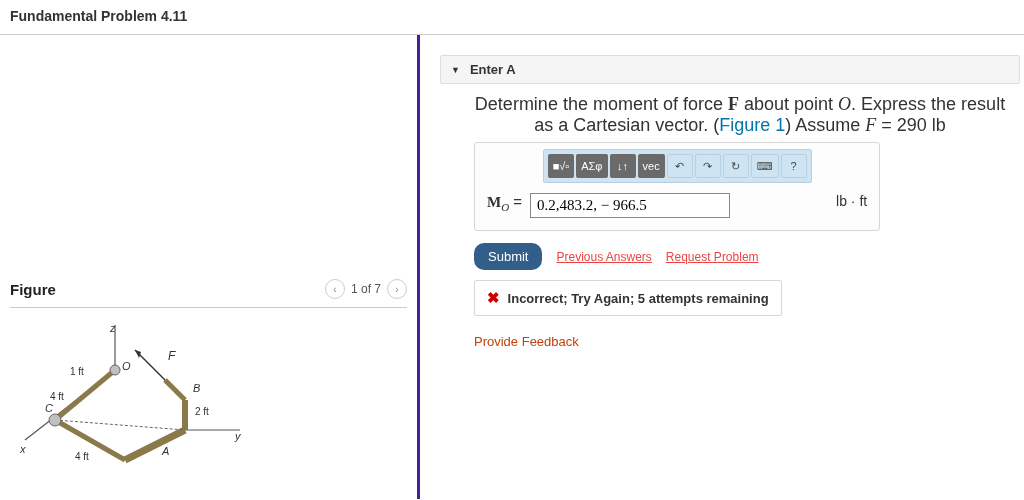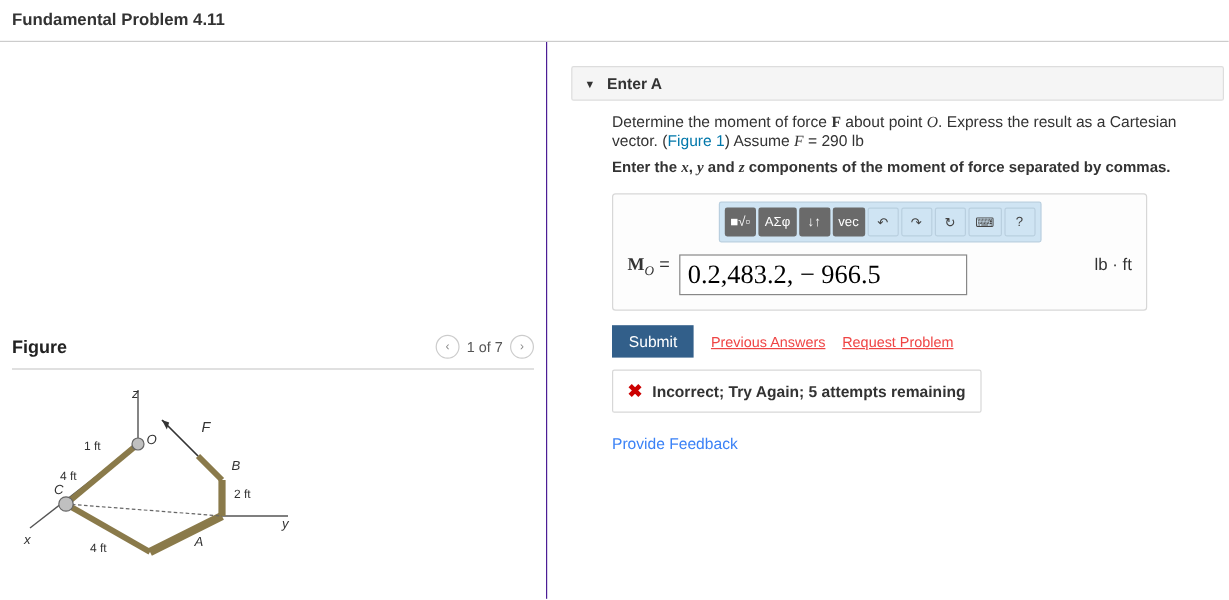--- a/index.html
+++ b/index.html
@@ -16,22 +16,22 @@
     font-weight: bold;
     font-size: 14px;
     padding: 8px 19px 10px 10px;
     border-bottom: 1px solid #ccc;
   }
   .main-wrap {
     display: flex;
     height: calc(100% - 36px);
   }
   .left-col {
-    width: 456px;
-    border-right: 1px solid #4c1d95;
+    width: 420px;
+    border-right: 3px solid #4c1d95;
     padding: 10px;
     position: relative;
   }
   .right-col {
     flex: 1;
     padding: 10px 4px 10px 20px;
   }
   .figure-header {
     display: flex;
     align-items: center;
@@ -78,22 +78,23 @@
     font-weight: bold;
   }
   .part-header .tri {
     font-size: 9px;
     color: #333;
   }
   .part-body {
     padding: 10px 14px 0 34px;
   }
   .prompt-line {
-    font-size: 13px;
+    font-size: 18px;
     margin-bottom: 6px;
+    text-align: center;
   }
   .prompt-line .boldF { font-weight: bold; font-family: 'Times New Roman', serif; }
   .prompt-line .ital { font-style: italic; font-family: 'Times New Roman', serif; }
   .fig-link { color: #0077aa; }
   .enter-line { font-weight: bold; font-size: 12.5px; margin-bottom: 14px; }
   .enter-line .ital { font-style: italic; font-family: 'Times New Roman', serif; font-weight: bold;}
   .answer-group {
     border: 1px solid #d7d7d7;
     background: #fdfdfd;
     border-radius: 3px;
@@ -127,40 +128,40 @@
   .answer-row {
     display: flex;
     align-items: flex-start;
     gap: 8px;
     padding: 2px 4px;
   }
   .answer-label { font-size: 15px; }
   .answer-label b { font-weight: bold; font-family: 'Times New Roman', serif;}
   .answer-label sub { font-style: italic; font-family: 'Times New Roman', serif; font-size: 11px;}
   .answer-input {
-    font-size: 22px;
+    font-size: 15px;
     padding: 3px 6px;
     border: 1px solid #888;
-    width: 240px;
+    width: 200px;
     font-family: 'Times New Roman', serif;
   }
   .units { font-size: 14px; margin-left: 98px;}
   .submit-row {
     display: flex;
     align-items: center;
     gap: 14px;
     margin-bottom: 10px;
   }
   .submit-btn {
     background: #325f8a;
     color: #fff;
     border: none;
     padding: 6px 14px;
     font-size: 13px;
-    border-radius: 0;
+    border-radius: 10px;
     cursor: pointer;
   }
   .ans-link {
     color: #ef4444;
     text-decoration: underline;
     font-size: 12px;
   }
   .feedback-box {
     border: 1px solid #d7d7d7;
     border-radius: 2px;
@@ -172,21 +173,21 @@
     font-weight: bold;
     font-size: 13px;
     margin-bottom: 18px;
   }
   .x-icon {
     color: #cc0000;
     font-size: 15px;
     font-weight: bold;
   }
   .provide-feedback {
-    color: #3b82f6;
+    color: #c2410c;
     font-size: 13px;
     cursor: pointer;
   }
 </style>
 </head>
 <body>
 
 <div class="top-title">Fundamental Problem 4.11</div>
 
 <div class="main-wrap">
@@ -230,23 +231,20 @@
 
   <div class="right-col">
     <div class="part-header">
       <span class="tri">▼</span>
       <span>Enter A</span>
     </div>
     <div class="part-body">
       <p class="prompt-line">
         <span>Determine the moment of force </span><span class="boldF">F</span><span> about point </span><span class="ital">O</span><span>. Express the result as a Cartesian vector. (</span><span class="fig-link">Figure 1</span><span>) Assume </span><span class="ital">F</span><span> = 290 lb</span>
       </p>
-      <p class="enter-line">
-        <span>Enter the </span><span class="ital">x</span>, <span class="ital">y</span> and <span class="ital">z</span><span> components of the moment of force separated by commas.</span>
-      </p>
 
       <div class="answer-group">
         <div class="toolbar">
           <span class="tool-btn">■√▫</span>
           <span class="tool-btn">ΑΣφ</span>
           <span class="tool-btn">↓↑</span>
           <span class="tool-btn">vec</span>
           <span class="tool-btn light">↶</span>
           <span class="tool-btn light">↷</span>
           <span class="tool-btn light">↻</span>

